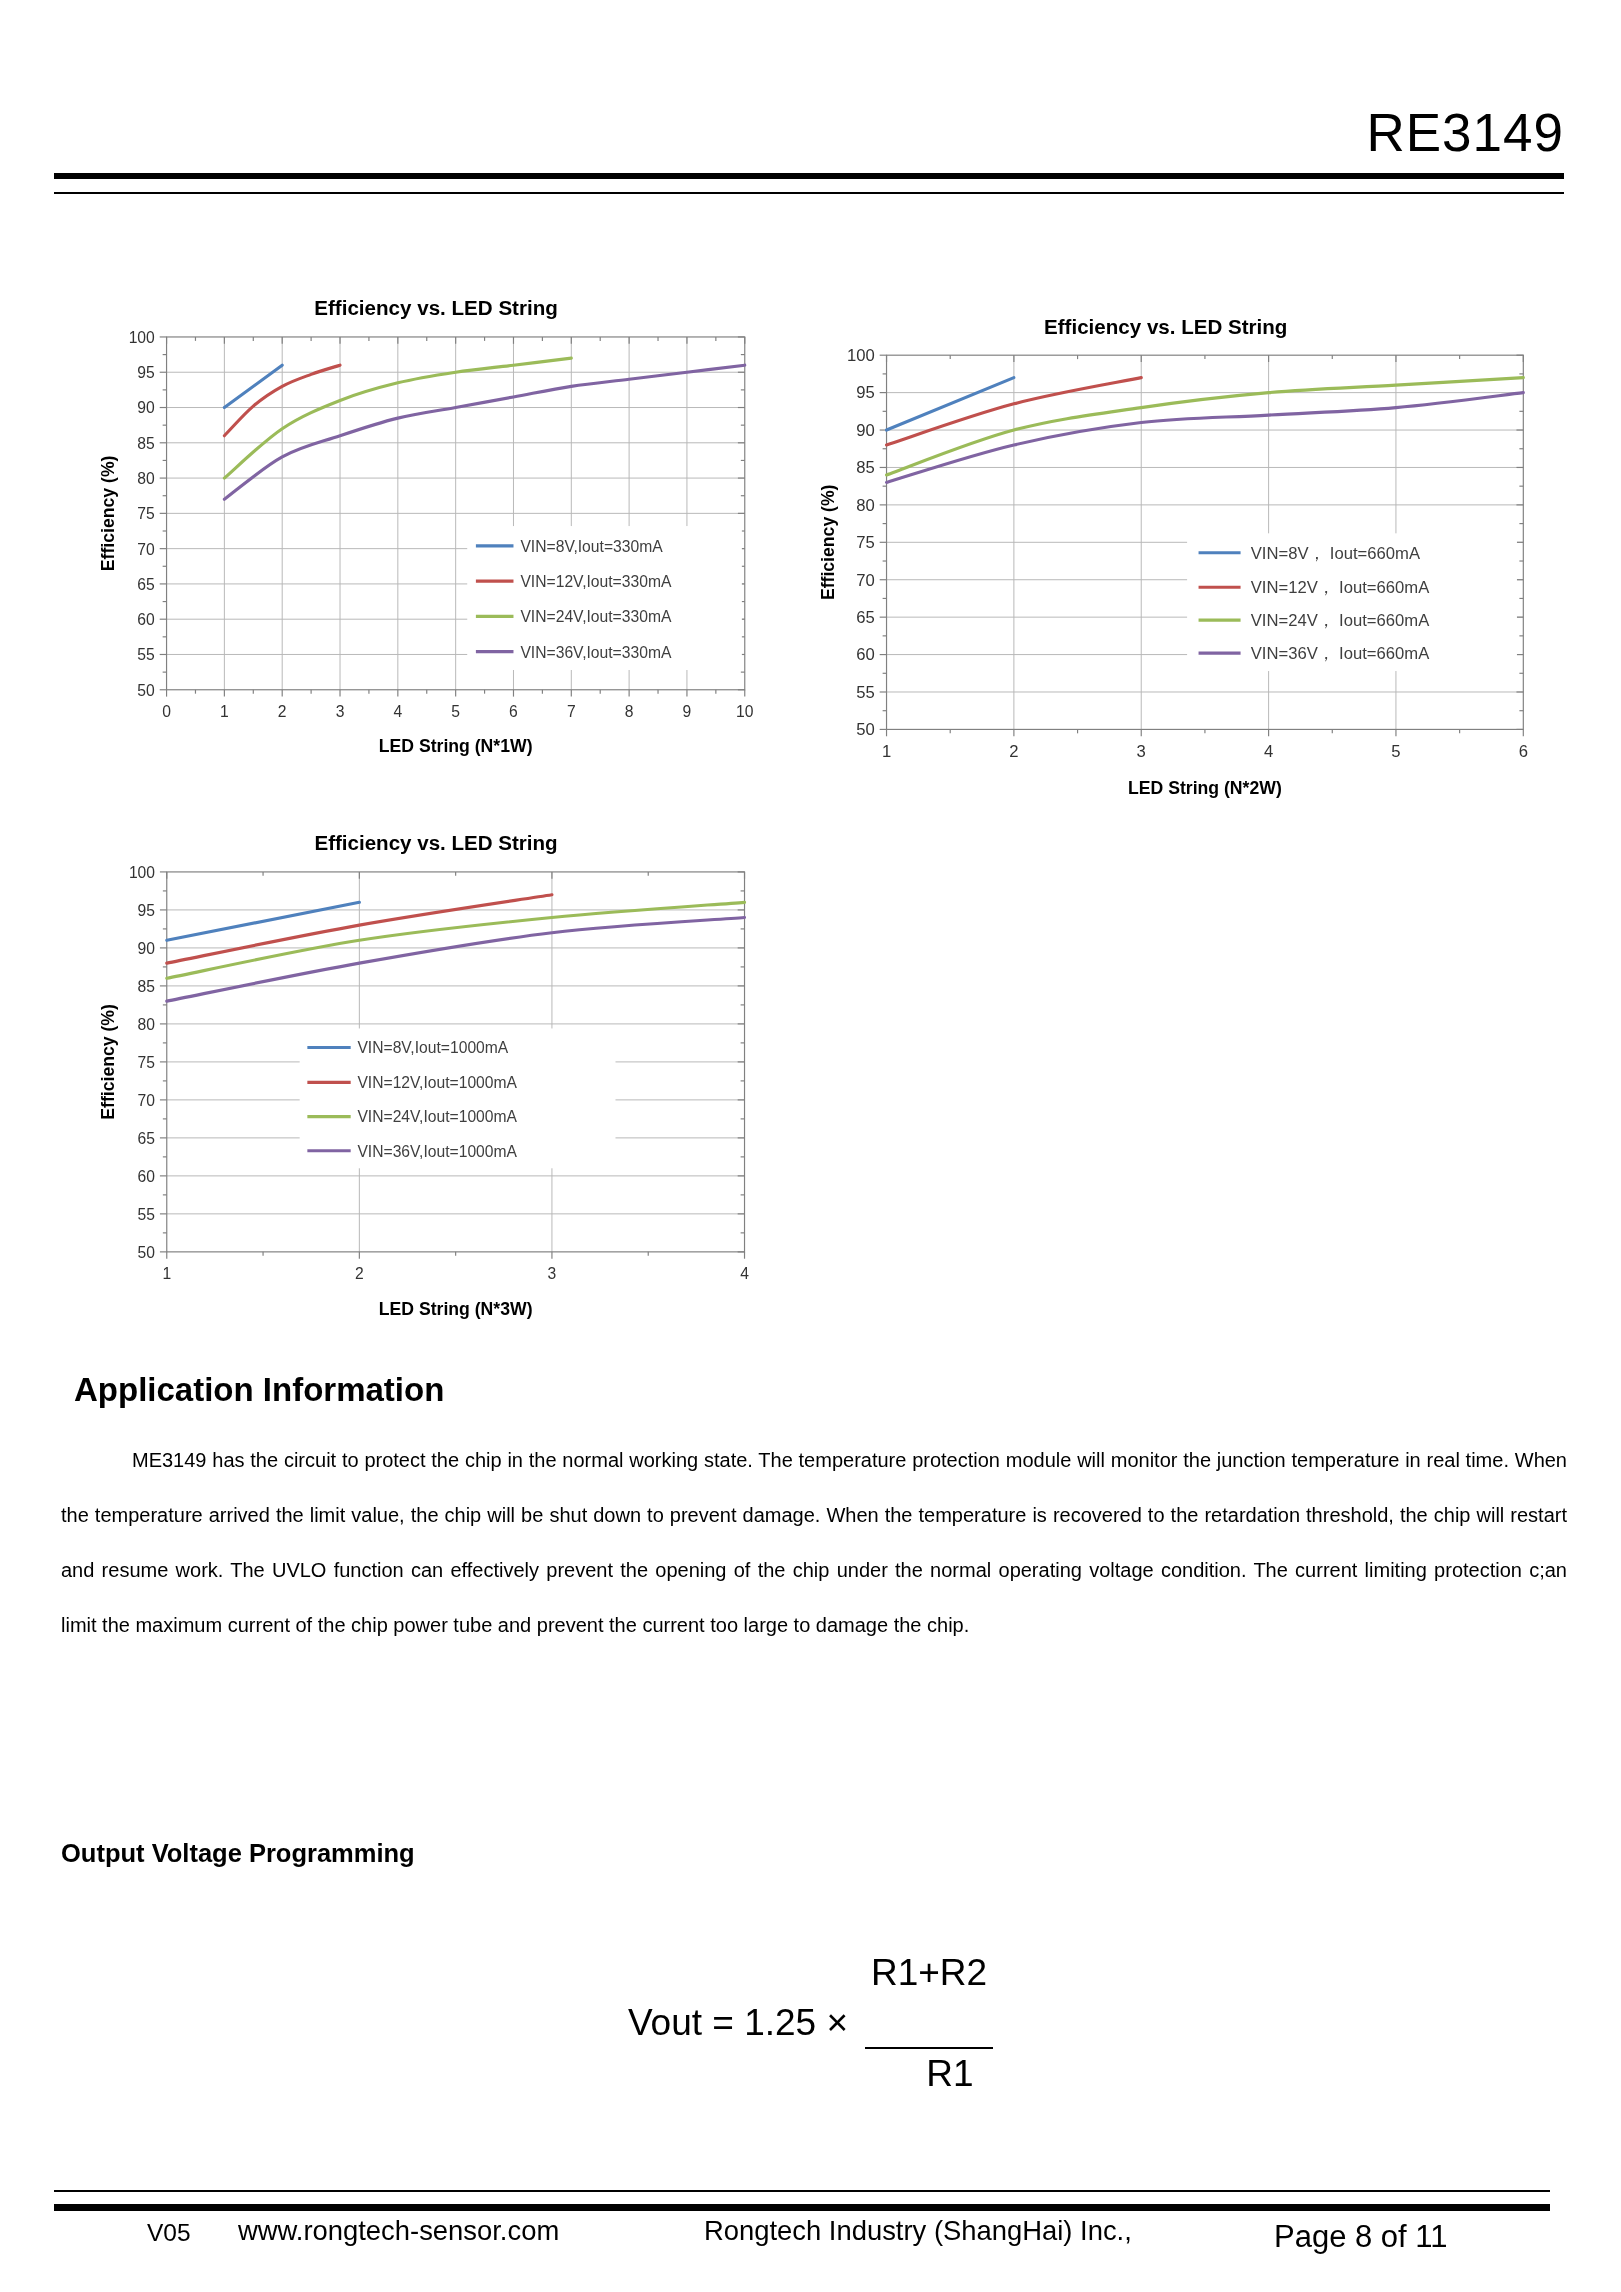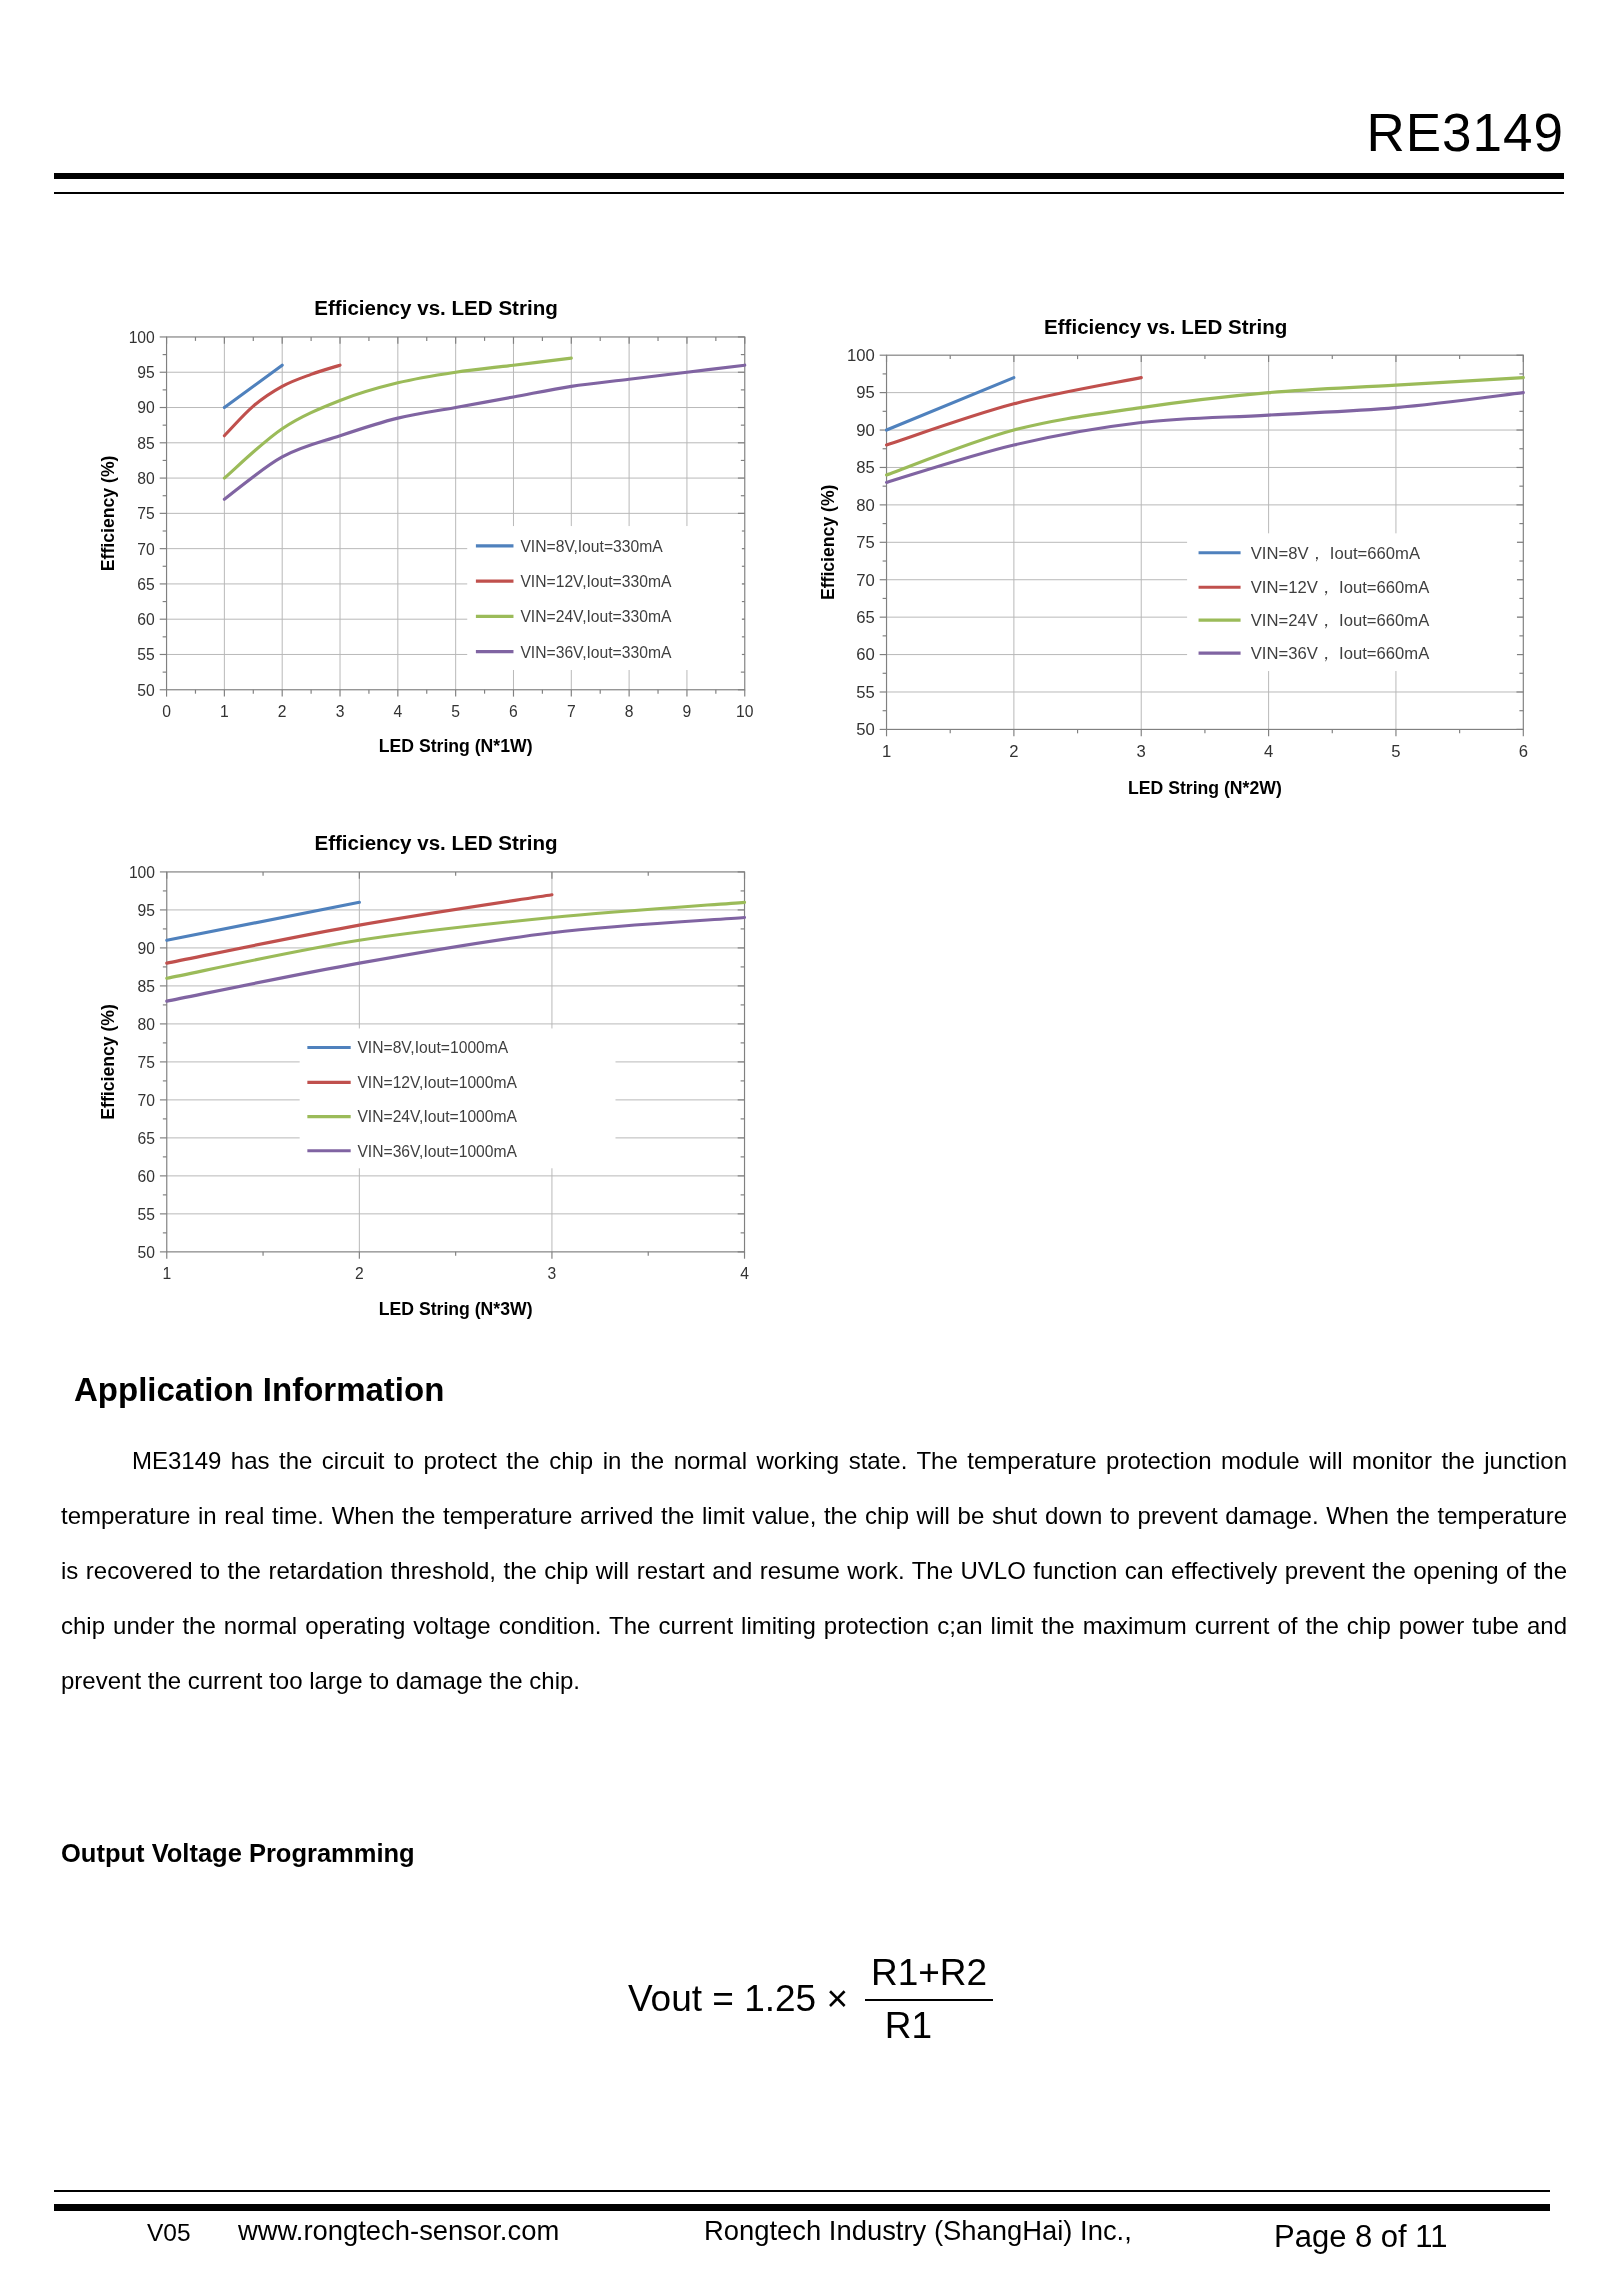--- a/index.html
+++ b/index.html
@@ -27,38 +27,38 @@
 
   
   .chart{position:absolute;}
   #chart-0{left:96px;top:286px;width:686px;height:490px;}
   #chart-1{left:816px;top:306px;width:722px;height:502px;}
   #chart-2{left:96px;top:821px;width:686px;height:519px;}
 
   
   #app-paragraph{
     position:absolute;left:61px;top:1433px;width:1506px;margin:0;
-    font-size:24px;line-height:55px;text-align:justify;text-indent:71px;
+    font-size:20px;line-height:55px;text-align:justify;text-indent:71px;
   }
   #ovp-title{position:absolute;left:61px;top:1839px;margin:0;font-size:25.5px;font-weight:bold;}
   #ovp-text{
     position:absolute;left:61px;top:1886px;width:1506px;margin:0;
     font-size:24px;line-height:33px;text-indent:102px;
   }
 
   
   .formula{
     position:absolute;left:0;right:0;top:1952px;
     display:flex;justify-content:center;align-items:center;gap:17px;
     font-size:37px;
   }
   .formula .lhs{white-space:pre;}
   .fraction{display:flex;flex-direction:column;align-items:center;}
   .fraction .num{padding:0 5.9px 4.9px 5.9px;}
-  .fraction .den{border-top:2.9px solid #000;width:100%;text-align:left;padding:3.9px 19.6px 0 19.6px;box-sizing:border-box;}
+  .fraction .den{border-top:2.9px solid #000;width:100%;text-align:right;padding:3.9px 19.6px 0 19.6px;box-sizing:border-box;margin-top:48px;}
 
   
   .rule-footer{
     position:absolute;left:54px;right:71px;top:2190px;height:11.8px;
     border-top:2.9px solid #000;border-bottom:7.8px solid #000;
   }
   .footer-item{position:absolute;white-space:nowrap;}
   #f-version{left:147px;top:2219px;font-size:24.5px;}
   #f-site{left:238px;top:2215px;font-size:27.4px;}
   #f-company{left:688px;top:2215px;font-size:27.4px;margin-left:16px;}

